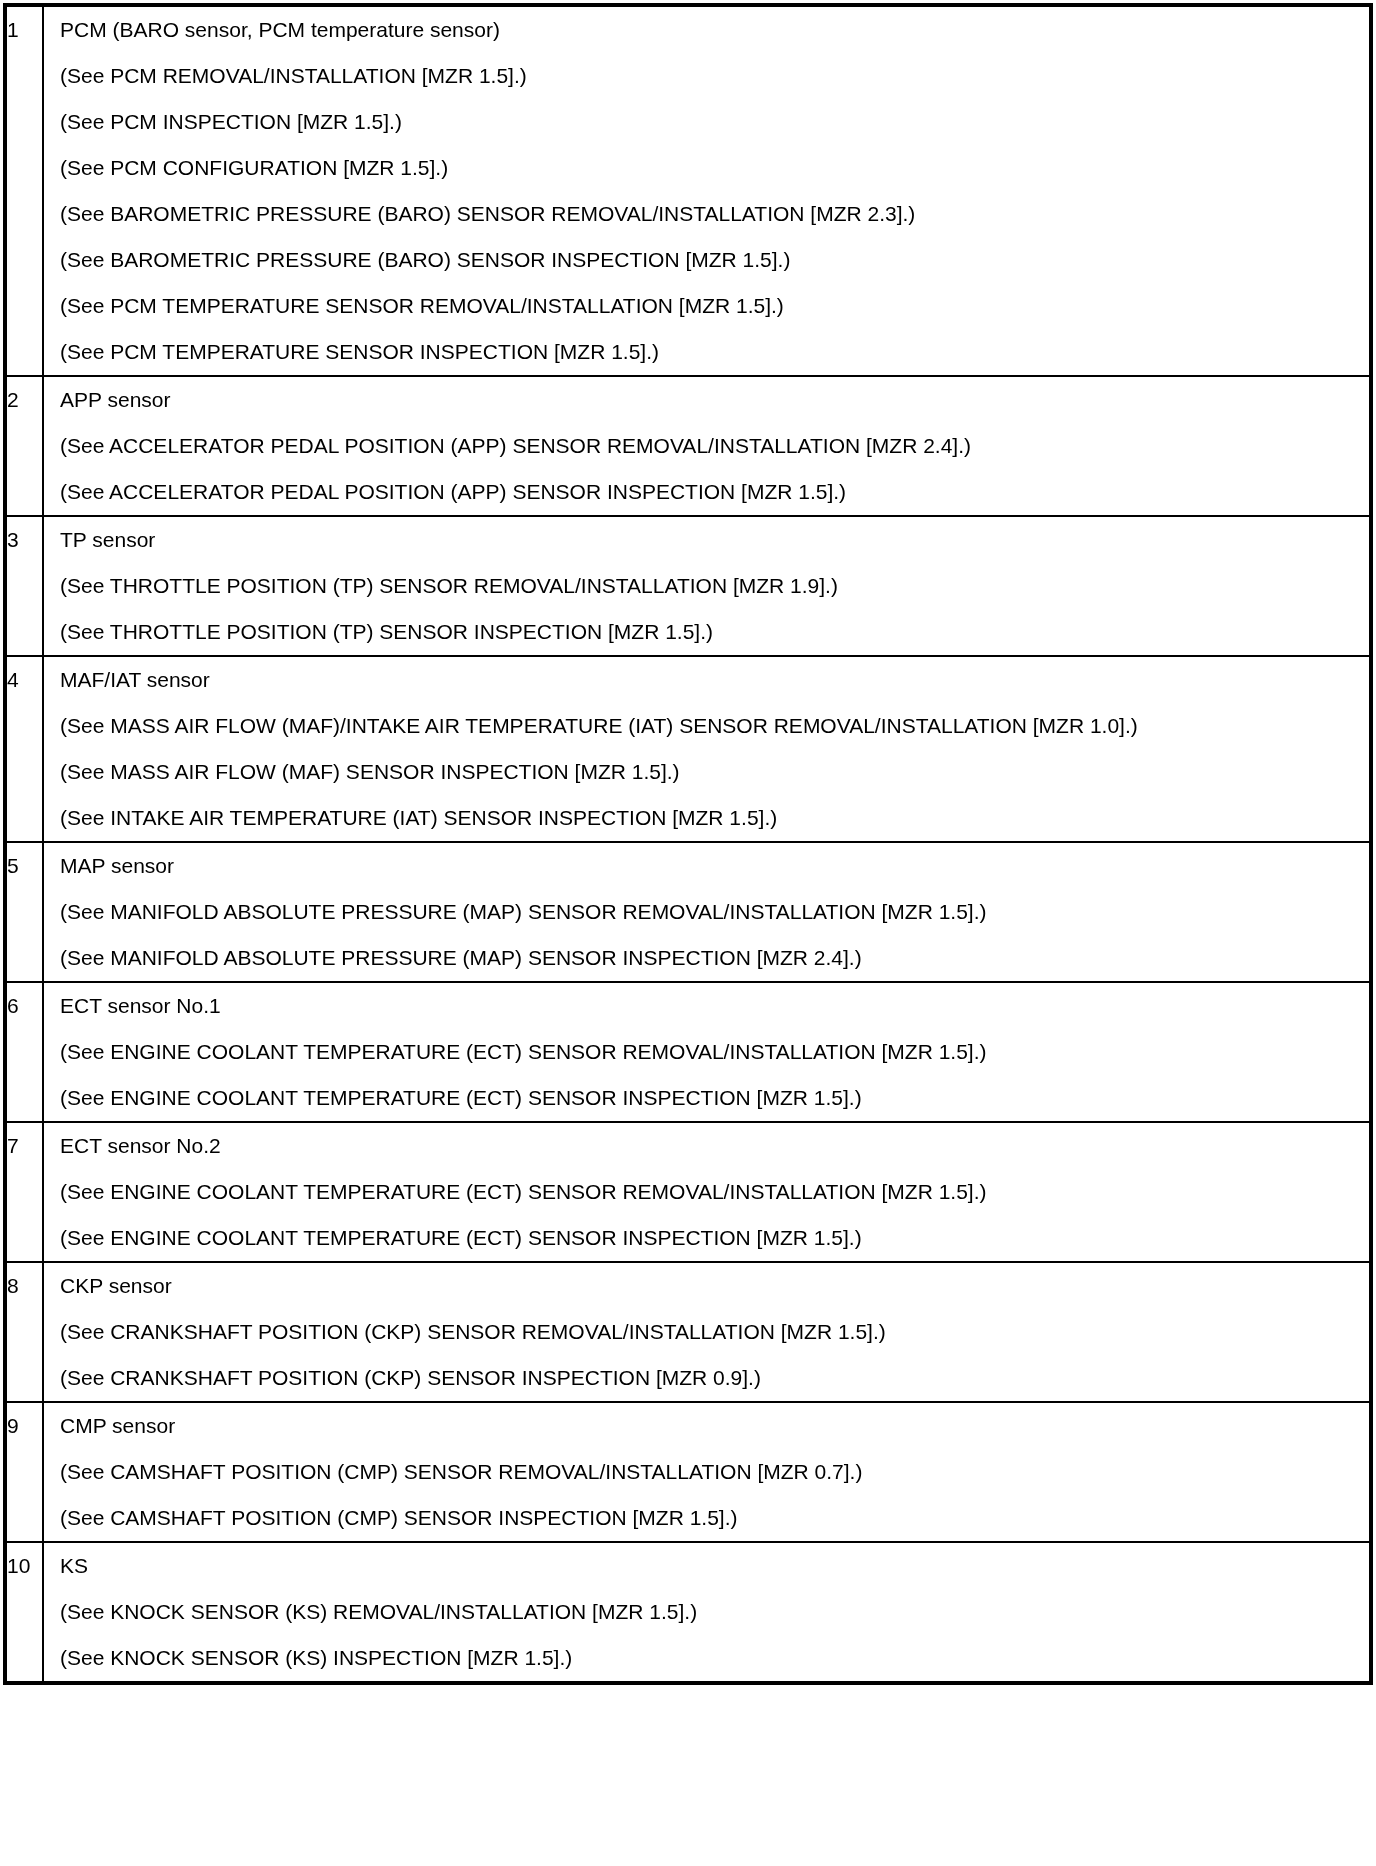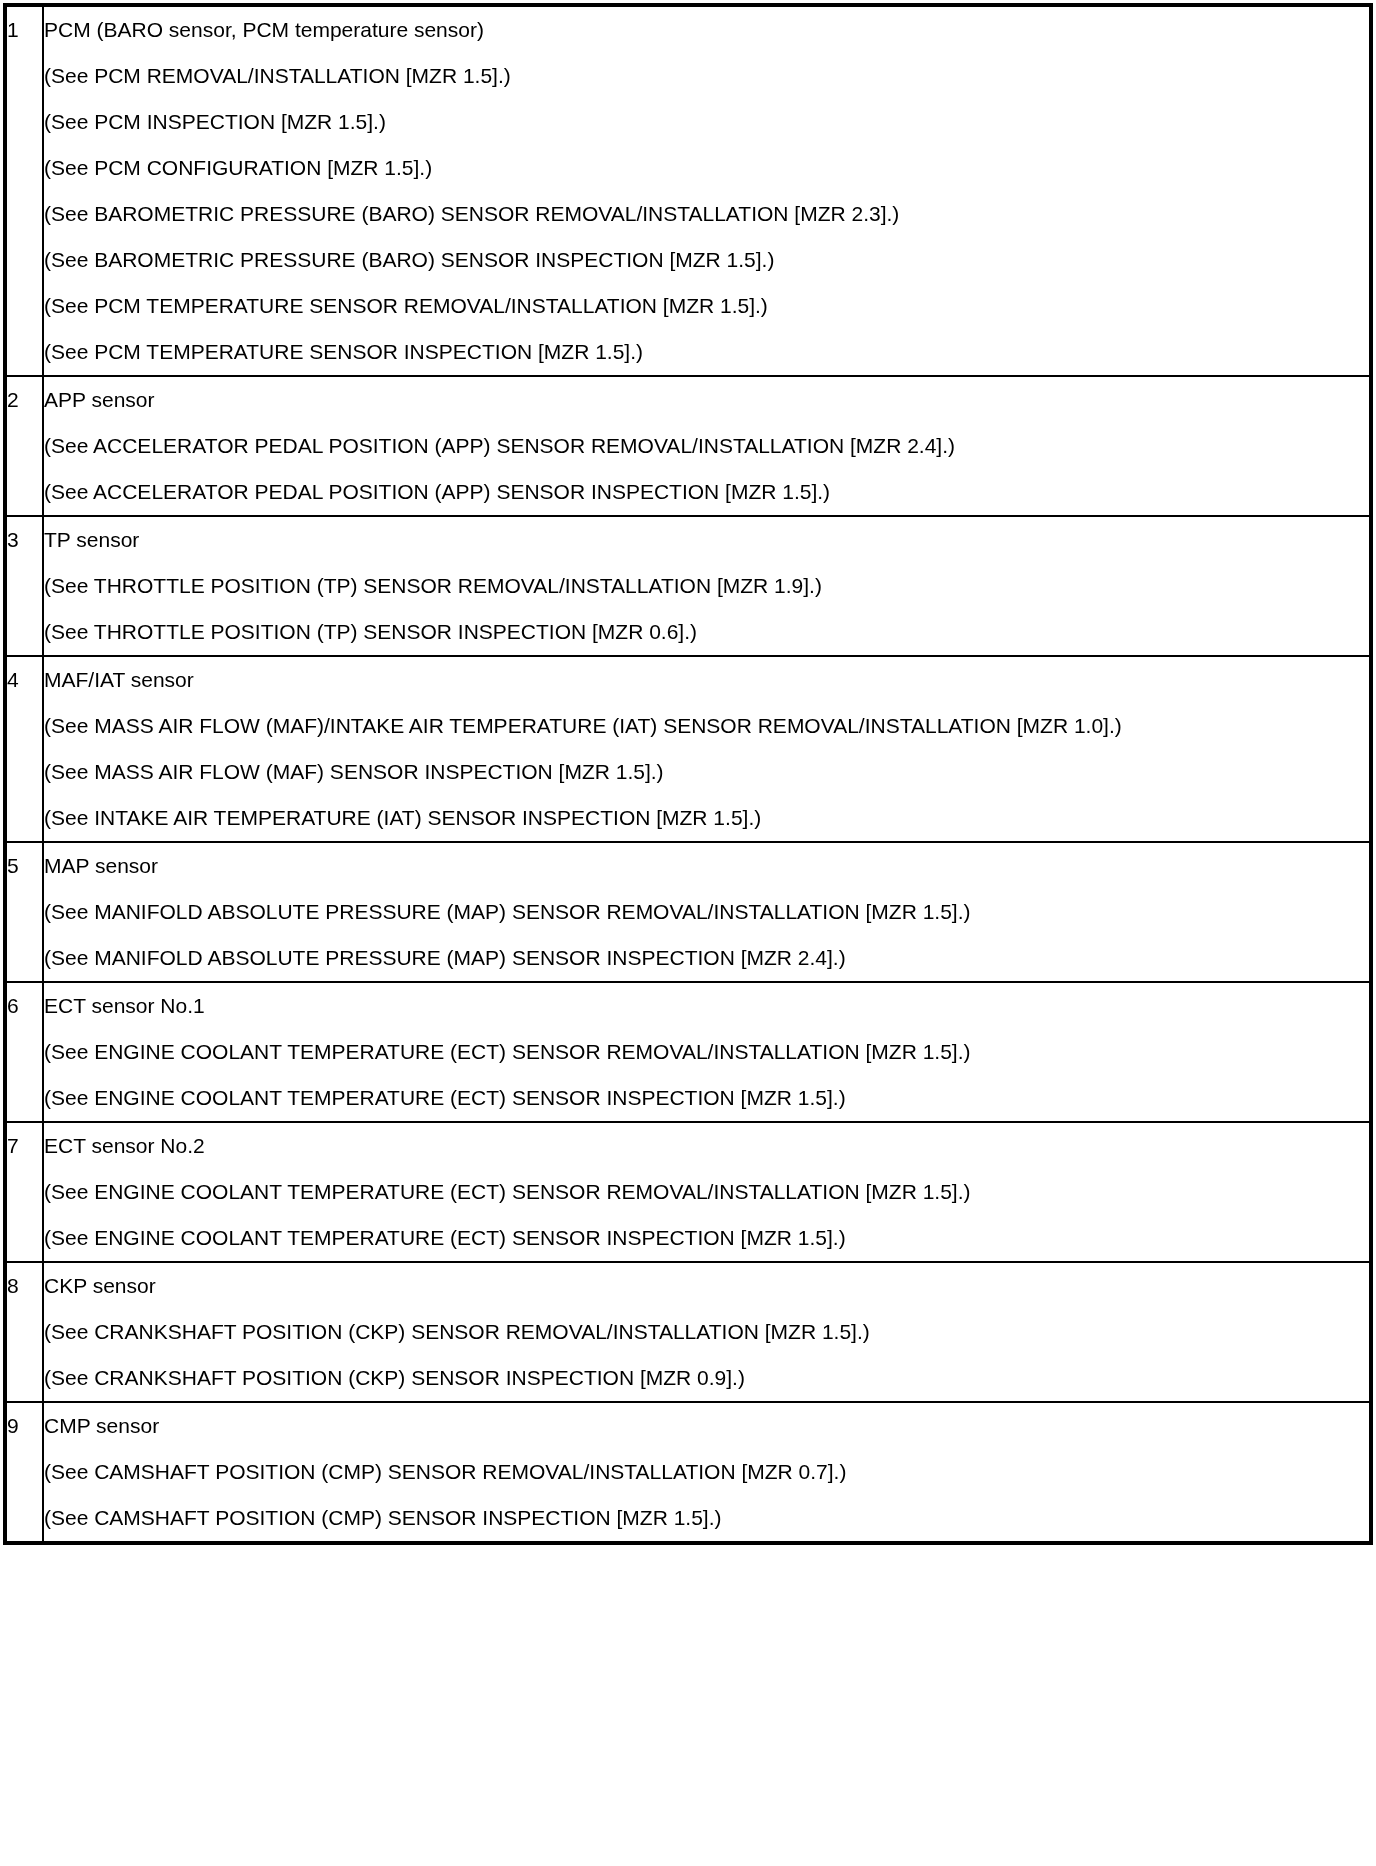--- a/index.html
+++ b/index.html
@@ -35,20 +35,21 @@
   }
   td.content-cell {
     padding: 2px 4px 15px 9px;
   }
   .line {
     font-size: 21px;
     line-height: 46px;
     color: #000000;
     white-space: nowrap;
     overflow: hidden;
+    margin-left: 16px;
   }
 </style>
 </head>
 <body>
 
 <div class="page">
   <table class="doc-table">
     <tbody id="table-body">
         <tr>
           <td class="num-cell">1</td>
@@ -69,21 +70,21 @@
             <div class="line title">APP sensor</div>
             <div class="line ref">(See ACCELERATOR PEDAL POSITION (APP) SENSOR REMOVAL/INSTALLATION [MZR 2.4].)</div>
             <div class="line ref">(See ACCELERATOR PEDAL POSITION (APP) SENSOR INSPECTION [MZR 1.5].)</div>
           </td>
         </tr>
         <tr>
           <td class="num-cell">3</td>
           <td class="content-cell">
             <div class="line title">TP sensor</div>
             <div class="line ref">(See THROTTLE POSITION (TP) SENSOR REMOVAL/INSTALLATION [MZR 1.9].)</div>
-            <div class="line ref">(See THROTTLE POSITION (TP) SENSOR INSPECTION [MZR 0.6].)</div>
+            <div class="line ref">(See THROTTLE POSITION (TP) SENSOR INSPECTION [MZR 1.5].)</div>
           </td>
         </tr>
         <tr>
           <td class="num-cell">4</td>
           <td class="content-cell">
             <div class="line title">MAF/IAT sensor</div>
             <div class="line ref">(See MASS AIR FLOW (MAF)/INTAKE AIR TEMPERATURE (IAT) SENSOR REMOVAL/INSTALLATION [MZR 1.0].)</div>
             <div class="line ref">(See MASS AIR FLOW (MAF) SENSOR INSPECTION [MZR 1.5].)</div>
             <div class="line ref">(See INTAKE AIR TEMPERATURE (IAT) SENSOR INSPECTION [MZR 1.5].)</div>
           </td>
@@ -121,15 +122,23 @@
           </td>
         </tr>
         <tr>
           <td class="num-cell">9</td>
           <td class="content-cell">
             <div class="line title">CMP sensor</div>
             <div class="line ref">(See CAMSHAFT POSITION (CMP) SENSOR REMOVAL/INSTALLATION [MZR 0.7].)</div>
             <div class="line ref">(See CAMSHAFT POSITION (CMP) SENSOR INSPECTION [MZR 1.5].)</div>
           </td>
         </tr>
+        <tr>
+          <td class="num-cell">10</td>
+          <td class="content-cell">
+            <div class="line title">KS</div>
+            <div class="line ref">(See KNOCK SENSOR (KS) REMOVAL/INSTALLATION [MZR 1.5].)</div>
+            <div class="line ref">(See KNOCK SENSOR (KS) INSPECTION [MZR 1.5].)</div>
+          </td>
+        </tr>
       </tbody>
   </table>
 </div>
 
 </body></html>

